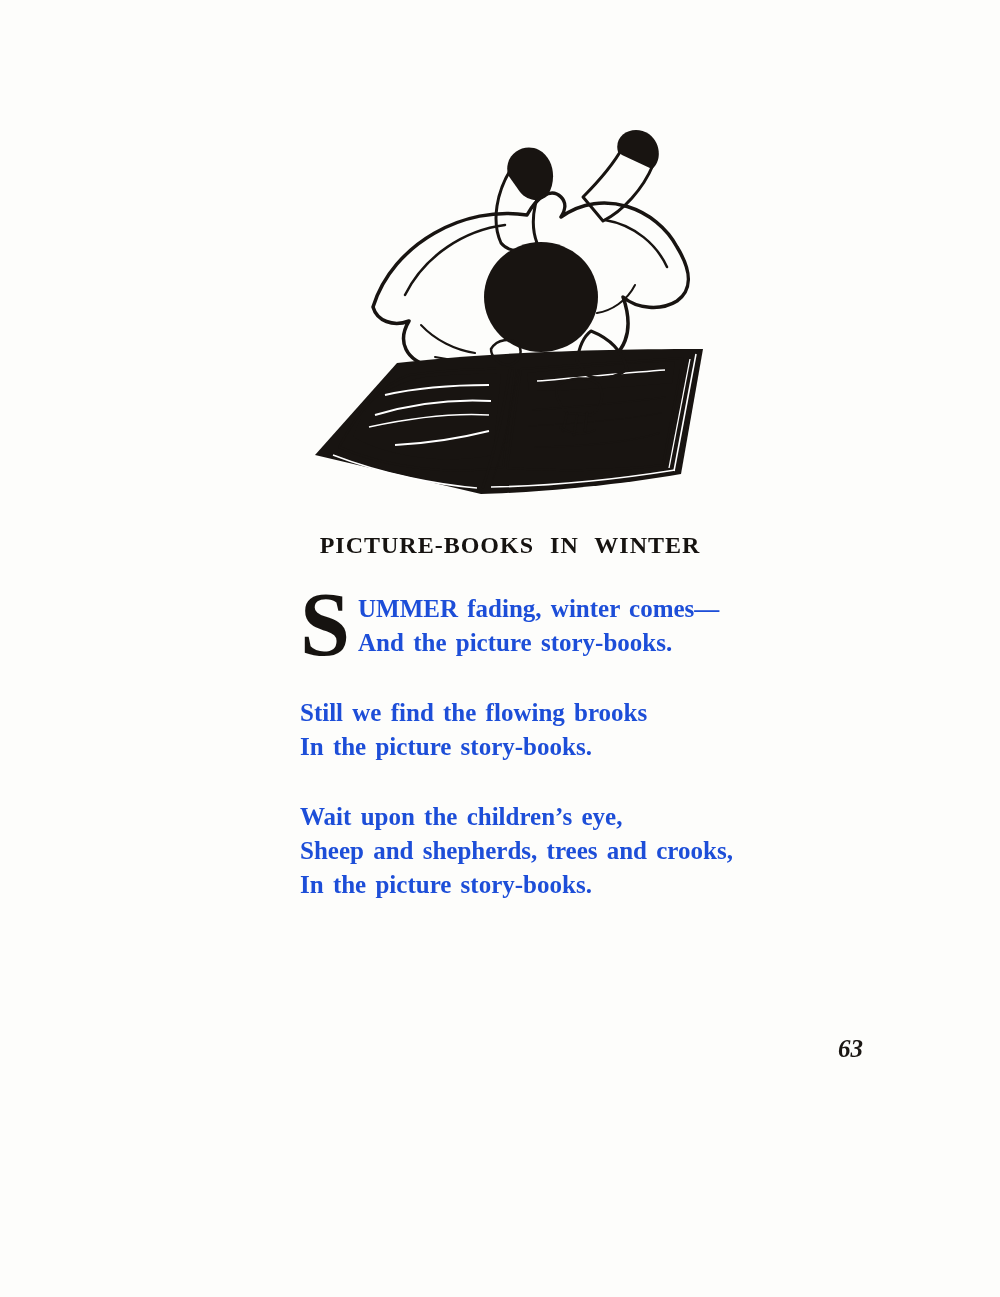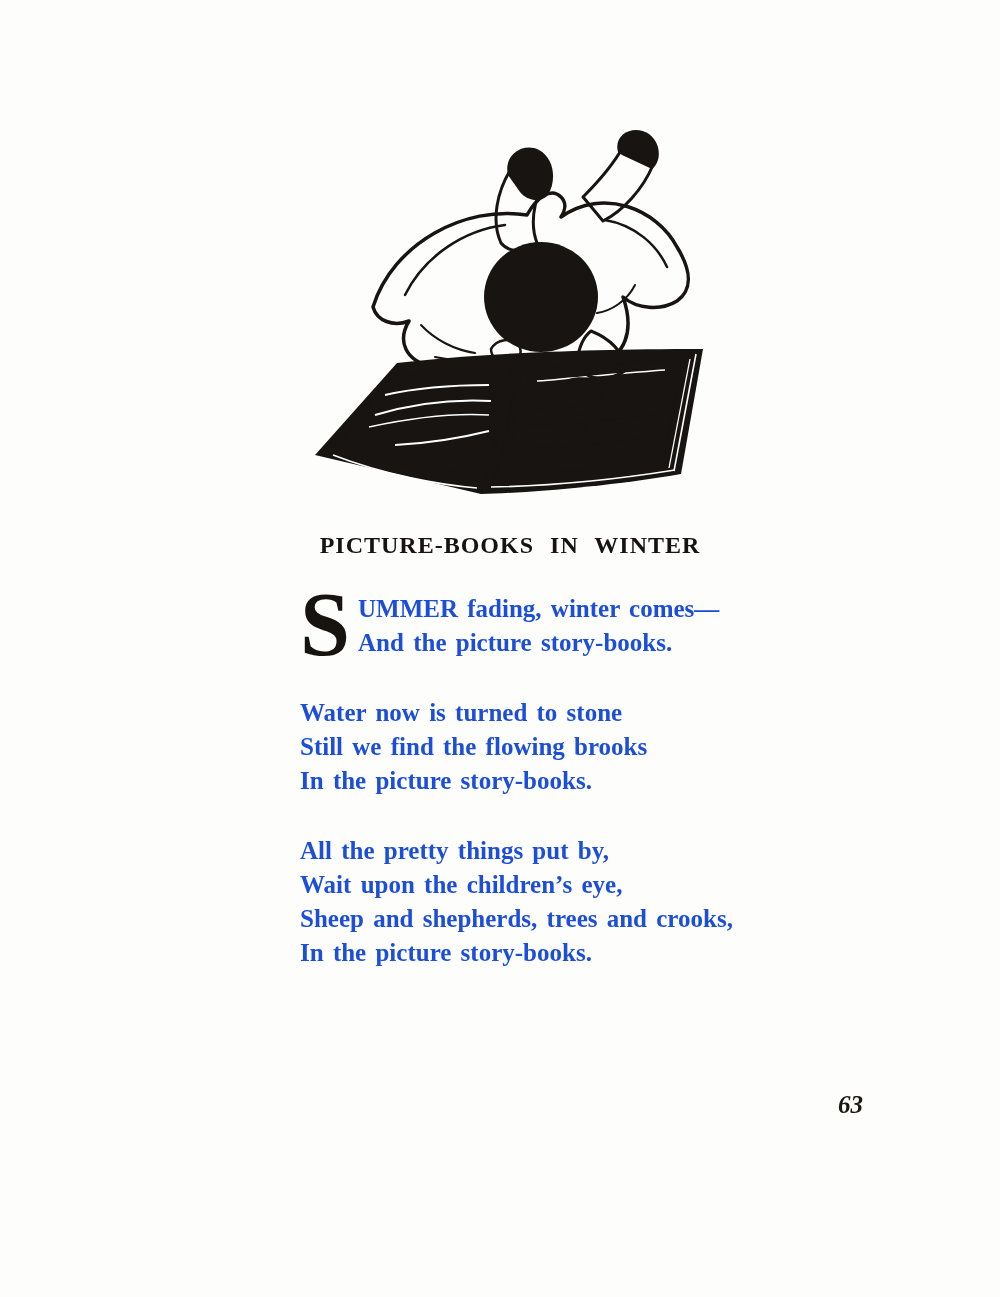--- a/index.html
+++ b/index.html
@@ -19,21 +19,21 @@
   .stanza{margin:0 0 36px 0;}
   .pline{
     font-size:25px;font-weight:700;line-height:34px;
     word-spacing:3px;white-space:nowrap;color:#1d4ed8;
   }
   .dropcap{
     float:left;font-size:90px;line-height:60px;font-weight:700;
     margin:3px 8px 0 0;color:#161310;
   }
   .page-number{
-    position:absolute;top:1091px;right:137px;
+    position:absolute;top:1035px;right:137px;
     font-size:25px;font-weight:700;font-style:italic;color:#1b1713;text-align:center;
   }
   .ink{stroke:#181411;fill:none;stroke-linecap:round;stroke-linejoin:round;}
 </style>
 </head>
 <body>
 
 <div class="page">
 
   <svg class="illustration" viewBox="0 0 405 370" role="img" aria-label="Child in nightclothes lying on stomach, feet up, reading a large open picture book">
@@ -97,27 +97,25 @@
 
   <div class="poem">
 
     <div class="stanza">
       <span class="dropcap">S</span>
       <div class="pline">UMMER fading, winter comes—</div>
       <div class="pline">And the picture story-books.</div>
     </div>
 
     <div class="stanza">
-      <div class="pline">Water now is turned to stone</div>
       <div class="pline">Still we find the flowing brooks</div>
       <div class="pline">In the picture story-books.</div>
     </div>
 
     <div class="stanza">
-      <div class="pline">All the pretty things put by,</div>
       <div class="pline">Wait upon the children’s eye,</div>
       <div class="pline">Sheep and shepherds, trees and crooks,</div>
       <div class="pline">In the picture story-books.</div>
     </div>
 
   </div>
 
   <div class="page-number">63</div>
 
 </div>

